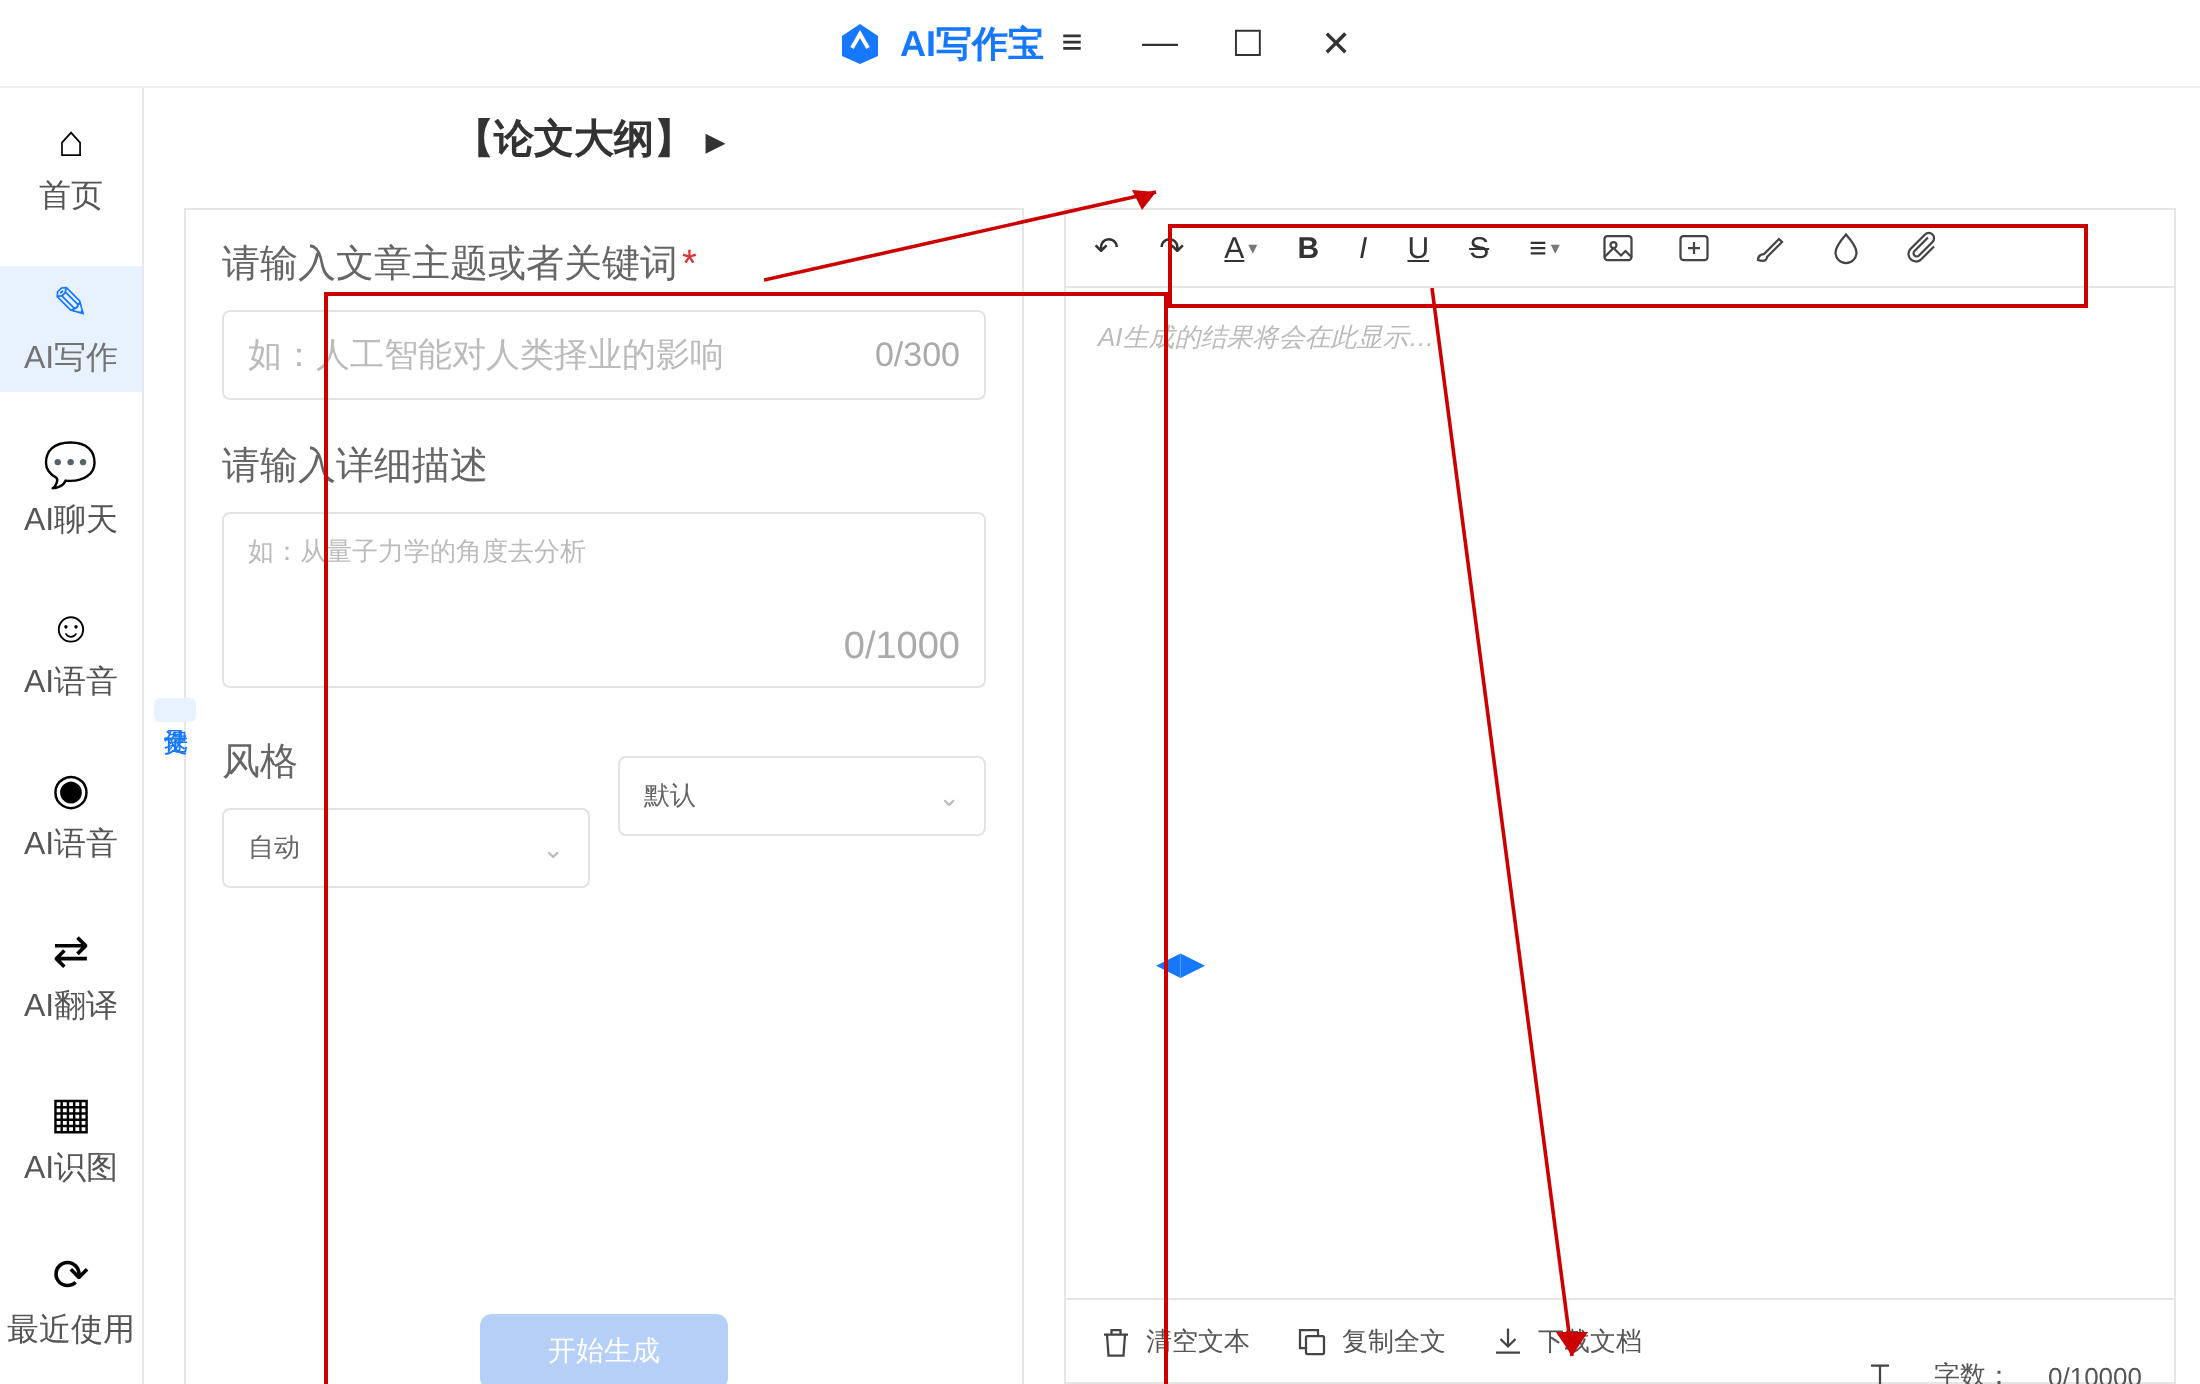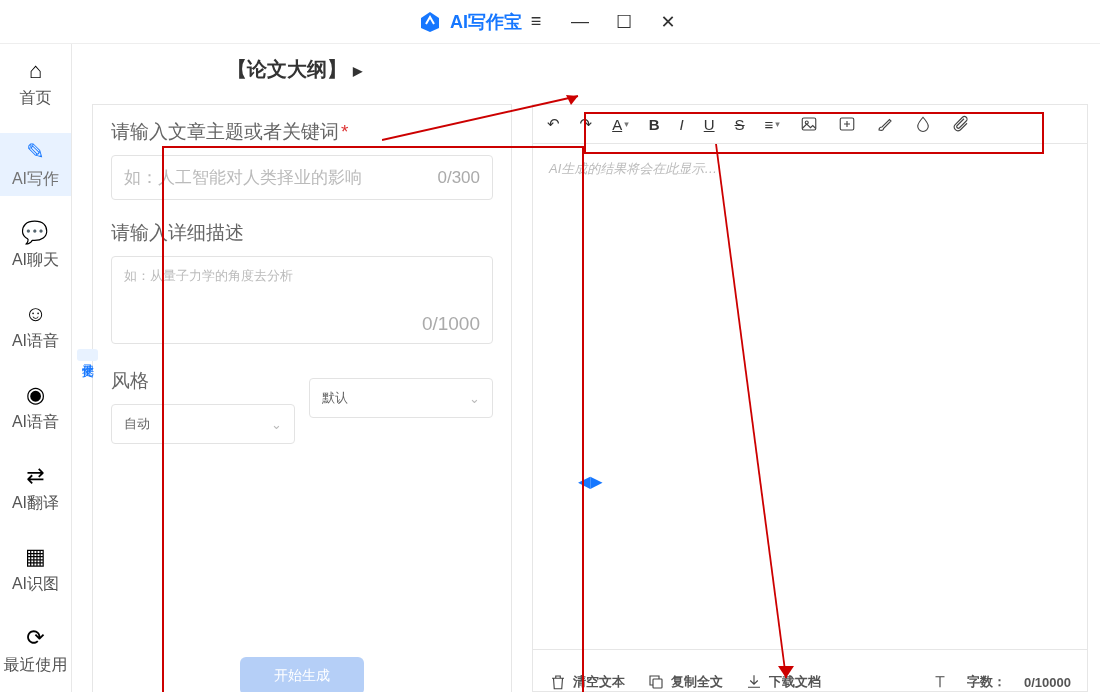--- a/index.html
+++ b/index.html
@@ -36,21 +36,21 @@
 .select-box { border: 1px solid #e3e3e3; border-radius: 4px; padding: 10px 12px; font-size: 13px; color: #666; display: flex; justify-content: space-between; align-items: center; margin-top: 10px; cursor: pointer; }
 .pill { position: absolute; left: -16px; top: 244px; background: #e8f2ff; color: #1677ff; font-size: 12px; writing-mode: vertical-rl; padding: 6px 2px; border-radius: 3px; }
 
 .generate-btn { position: absolute; bottom: 12px; left: 50%; transform: translateX(-50%); background: #b5cff7; color: #fff; font-size: 14px; border: none; border-radius: 6px; padding: 10px 34px; cursor: pointer; }
 
 .right-panel { flex: 1; margin: 60px 12px 0 20px; display: flex; flex-direction: column; }
 .toolbar { height: 40px; border: 1px solid #e6e6e6; display: flex; align-items: center; padding: 0 14px; gap: 20px; font-size: 15px; color: #333; }
 .toolbar .tb-item { cursor: pointer; display: inline-flex; align-items: center; }
 .toolbar .drop::after { content: "▾"; font-size: 9px; margin-left: 2px; color: #777; }
 .output-box { flex: 1; border: 1px solid #e6e6e6; border-top: none; padding: 16px; color: #bbb; font-size: 13px; font-style: italic; }
-.bottom-bar { height: 42px; border: 1px solid #e6e6e6; border-top: none; display: flex; align-items: flex-end; padding: 0 16px; gap: 22px; font-size: 13px; color: #555; font-weight: bold; }
+.bottom-bar { height: 42px; border: 1px solid #e6e6e6; border-top: none; display: flex; align-items: center; padding: 0 16px; gap: 22px; font-size: 13px; color: #555; }
 .bottom-bar .action { display: flex; align-items: center; gap: 6px; cursor: pointer; }
 .bottom-bar .wordcount { margin-left: auto; display: flex; align-items: center; gap: 18px; margin-top: 35px; }
 
 .resize-handle { position: absolute; left: 506px; top: 428px; color: #1677ff; font-size: 16px; cursor: ew-resize; }
 
 .red-box { position: absolute; border: 2px solid #cc0000; pointer-events: none; }
 .red-box.b1 { top: 102px; left: 90px; width: 422px; height: 590px; }
 .red-box.b2 { top: 68px; left: 512px; width: 460px; height: 42px; }
 .arrow { position: absolute; pointer-events: none; }
 

